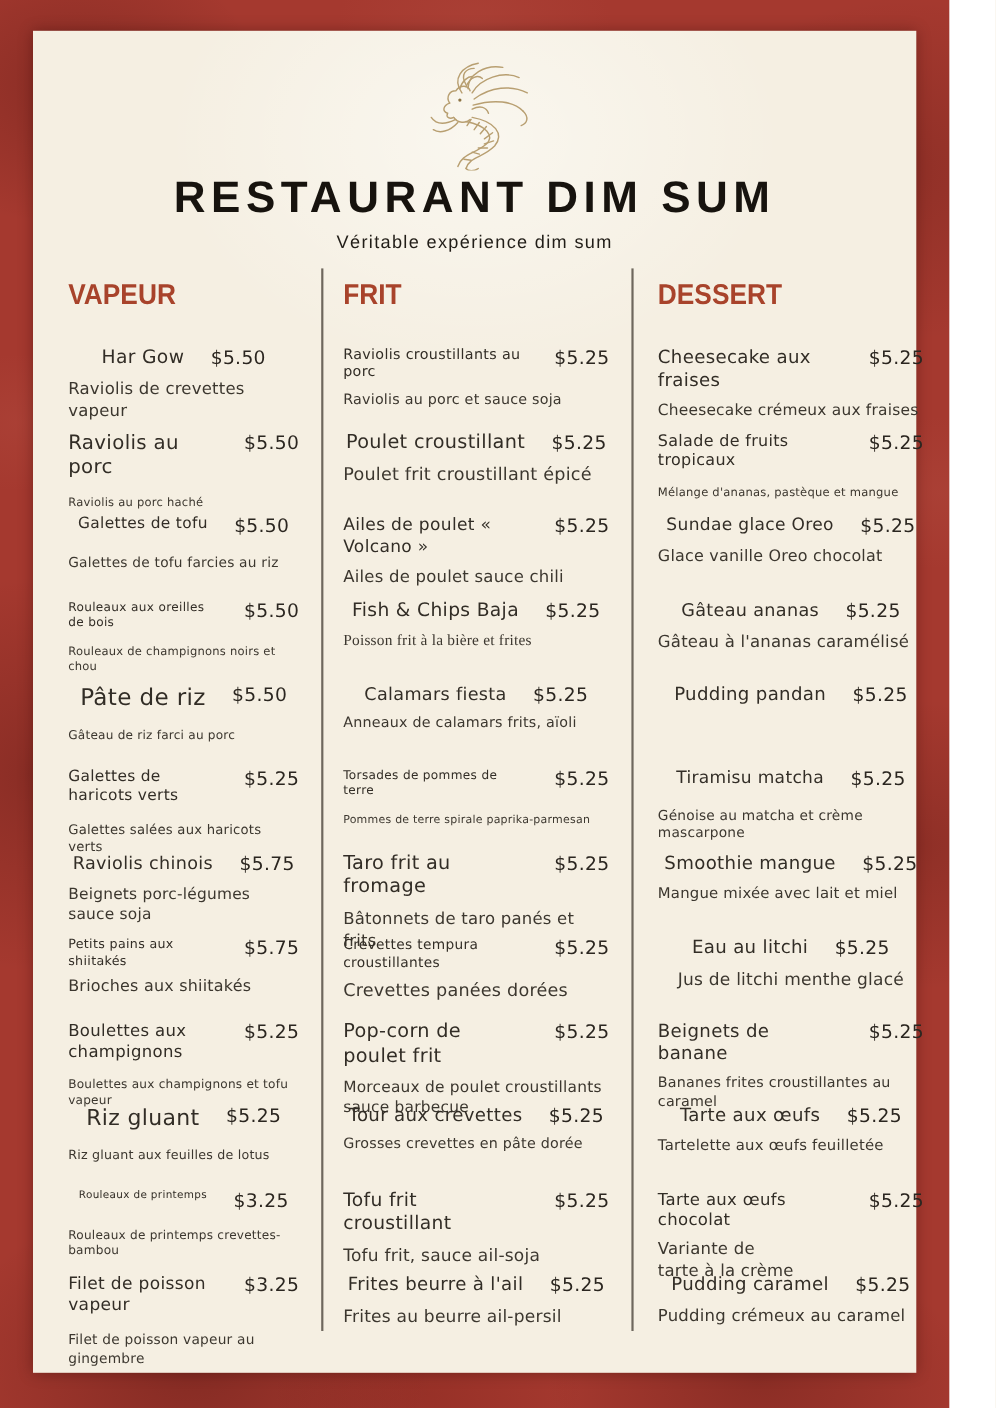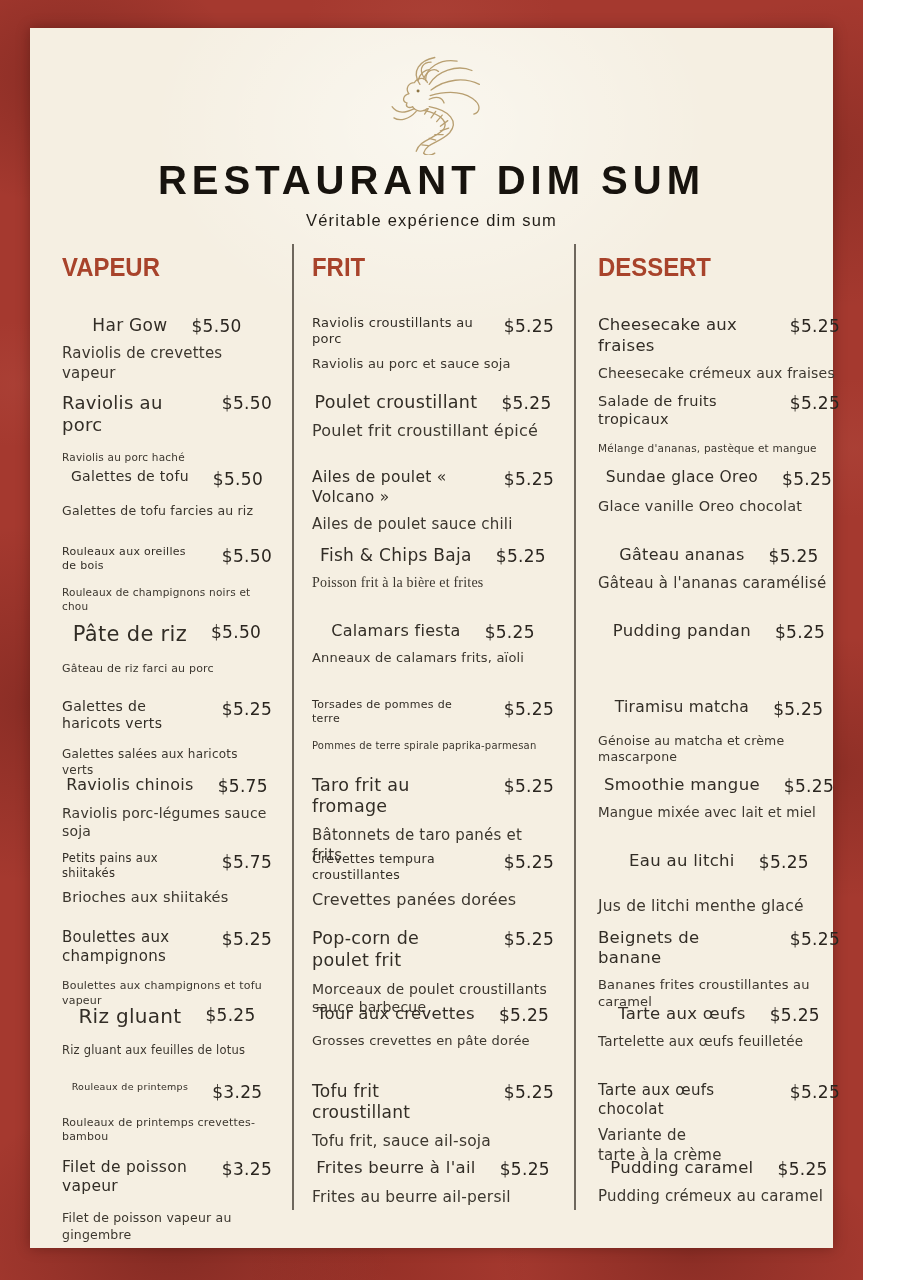--- a/index.html
+++ b/index.html
@@ -171,21 +171,21 @@
               <span class="iname" style="font-size: 14px;">Galettes de haricots verts</span>
               <span class="iprice">$5.25</span>
             </div>
             <div class="idesc" style="font-size: 12px; margin-top: 14px;">Galettes salées aux haricots verts</div>
           </div>
           <div class="item">
             <div class="irow">
               <span class="iname" style="font-size: 16px;">Raviolis chinois</span>
               <span class="iprice">$5.75</span>
             </div>
-            <div class="idesc" style="font-size: 14px; margin-top: 8px;">Raviolis porc-légumes sauce soja</div>
+            <div class="idesc" style="font-size: 14px; margin-top: 8px;">Beignets porc-légumes sauce soja</div>
           </div>
           <div class="item">
             <div class="irow">
               <span class="iname" style="font-size: 11.5px;">Petits pains aux shiitakés</span>
               <span class="iprice">$5.75</span>
             </div>
             <div class="idesc" style="font-size: 14.5px; margin-top: 8px;">Brioches aux shiitakés</div>
           </div>
           <div class="item">
             <div class="irow">
@@ -352,21 +352,21 @@
               <span class="iname" style="font-size: 16.5px;">Smoothie mangue</span>
               <span class="iprice">$5.25</span>
             </div>
             <div class="idesc" style="font-size: 13.5px; margin-top: 8px;">Mangue mixée avec lait et miel</div>
           </div>
           <div class="item">
             <div class="irow">
               <span class="iname" style="font-size: 16.5px;">Eau au litchi</span>
               <span class="iprice">$5.25</span>
             </div>
-            <div class="idesc" style="font-size: 15.5px; margin-top: 24px;">Jus de litchi menthe glacé</div>
+            <div class="idesc" style="font-size: 15.5px; margin-top: 8px; text-align: center;">Jus de litchi menthe glacé</div>
           </div>
           <div class="item">
             <div class="irow">
               <span class="iname" style="font-size: 16.5px;">Beignets de banane</span>
               <span class="iprice">$5.25</span>
             </div>
             <div class="idesc" style="font-size: 13px; margin-top: 8px;">Bananes frites croustillantes au caramel</div>
           </div>
           <div class="item">
             <div class="irow">

